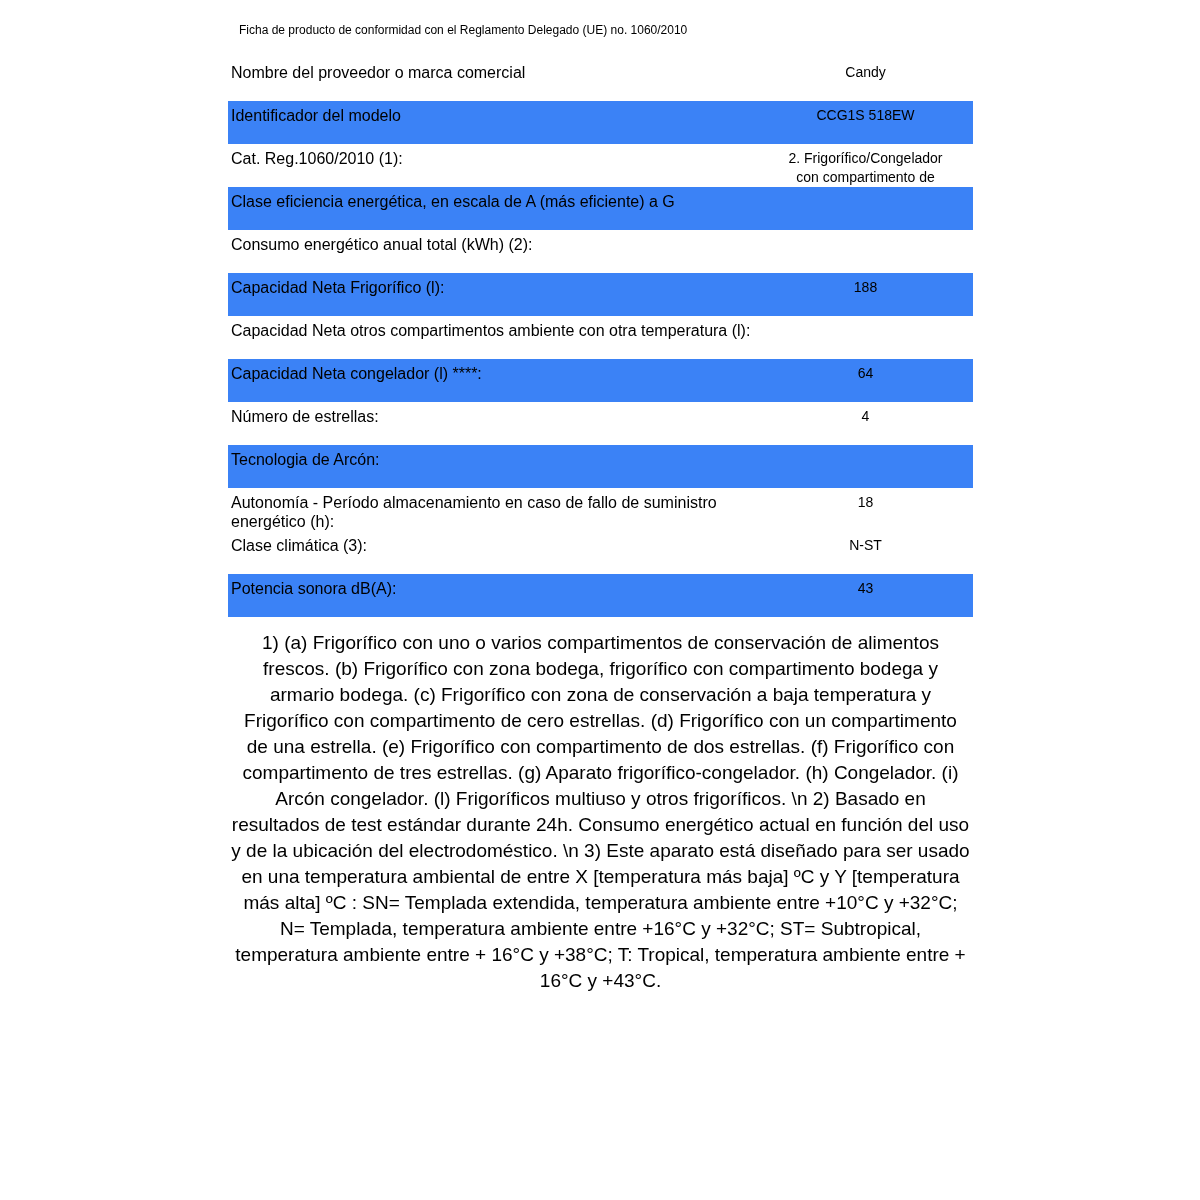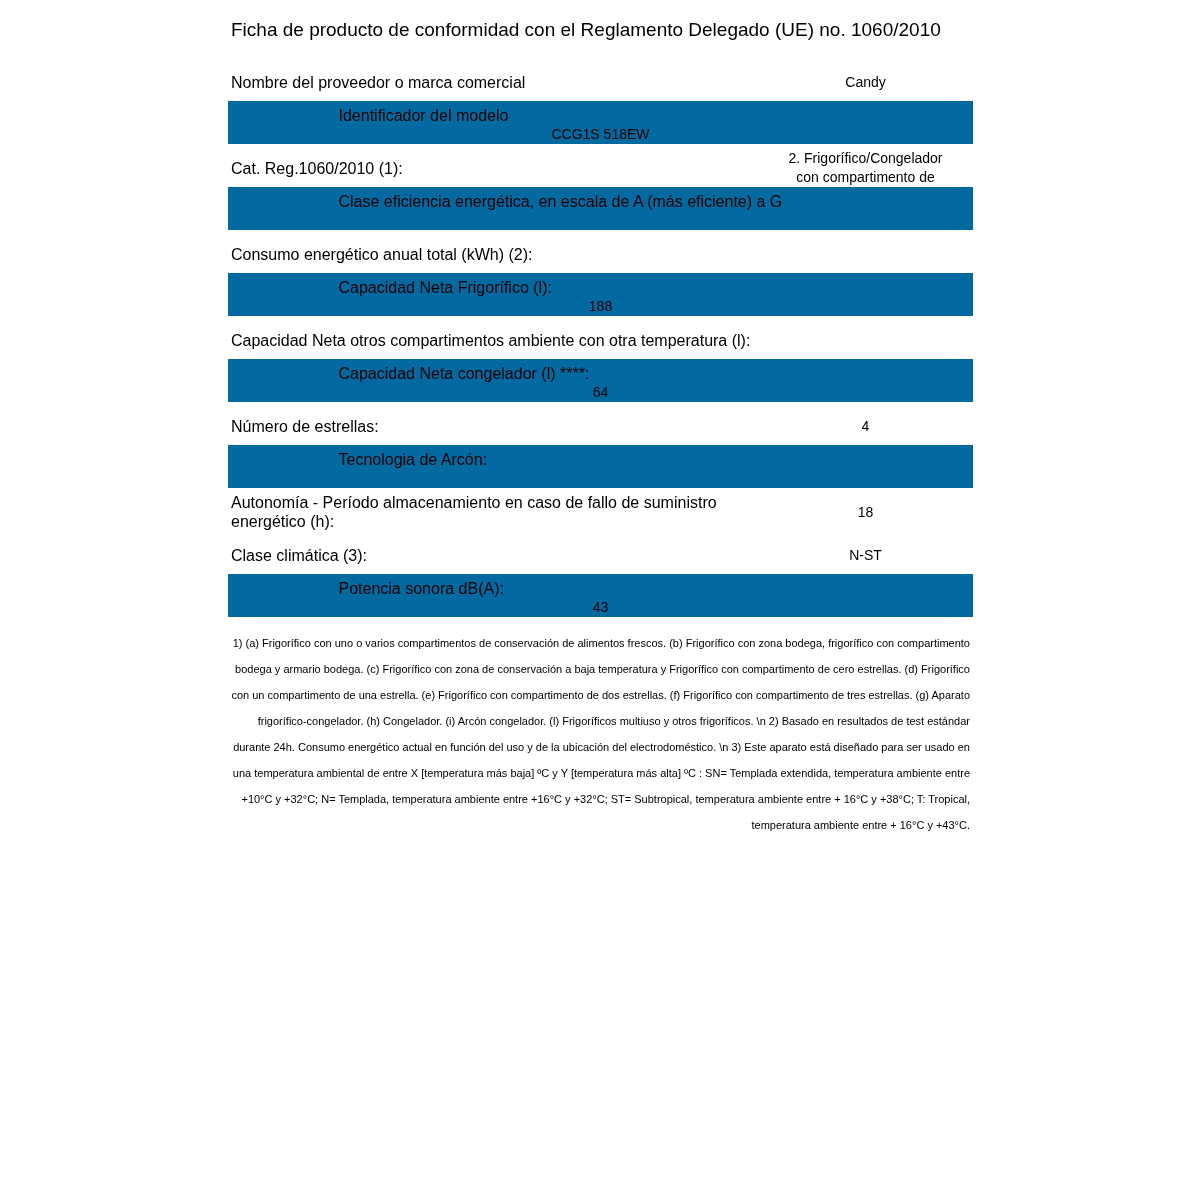--- a/index.html
+++ b/index.html
@@ -15,53 +15,54 @@
     background: #ffffff;
     overflow: hidden;
   }
   .doc {
     position: absolute;
     left: 228px;
     top: 18px;
     width: 745px;
   }
   .doc-title {
-    font-size: 19px;
+    font-size: 12px;
     line-height: 20px;
     padding: 2px 3px;
     margin-bottom: 16px;
     white-space: nowrap;
+    margin-left: 8px;
   }
   .spec-table { width: 100%; }
   .spec-row {
     display: flex;
-    align-items: center;
+    align-items: flex-start;
     min-height: 43px;
     padding-top: 5px;
   }
-  .spec-row.shaded { background: #0369a1; flex-direction: column; }
+  .spec-row.shaded { background: #3b82f6; }
   .spec-row .label {
     width: 530px;
     padding-left: 3px;
     font-size: 16px;
     line-height: 19px;
   }
   .spec-row .value {
     flex: 1;
     text-align: center;
     font-size: 14px;
     line-height: 19px;
     white-space: pre-line;
   }
   .footnotes {
     margin-top: 13px;
     padding: 0 3px;
-    font-size: 11px;
+    font-size: 19px;
     line-height: 26px;
-    text-align: right;
+    text-align: center;
   }
 </style>
 </head>
 <body>
 
 <div class="page">
   <div class="doc">
 
     <div class="doc-title">Ficha de producto de conformidad con el Reglamento Delegado (UE) no. 1060/2010</div>
 

